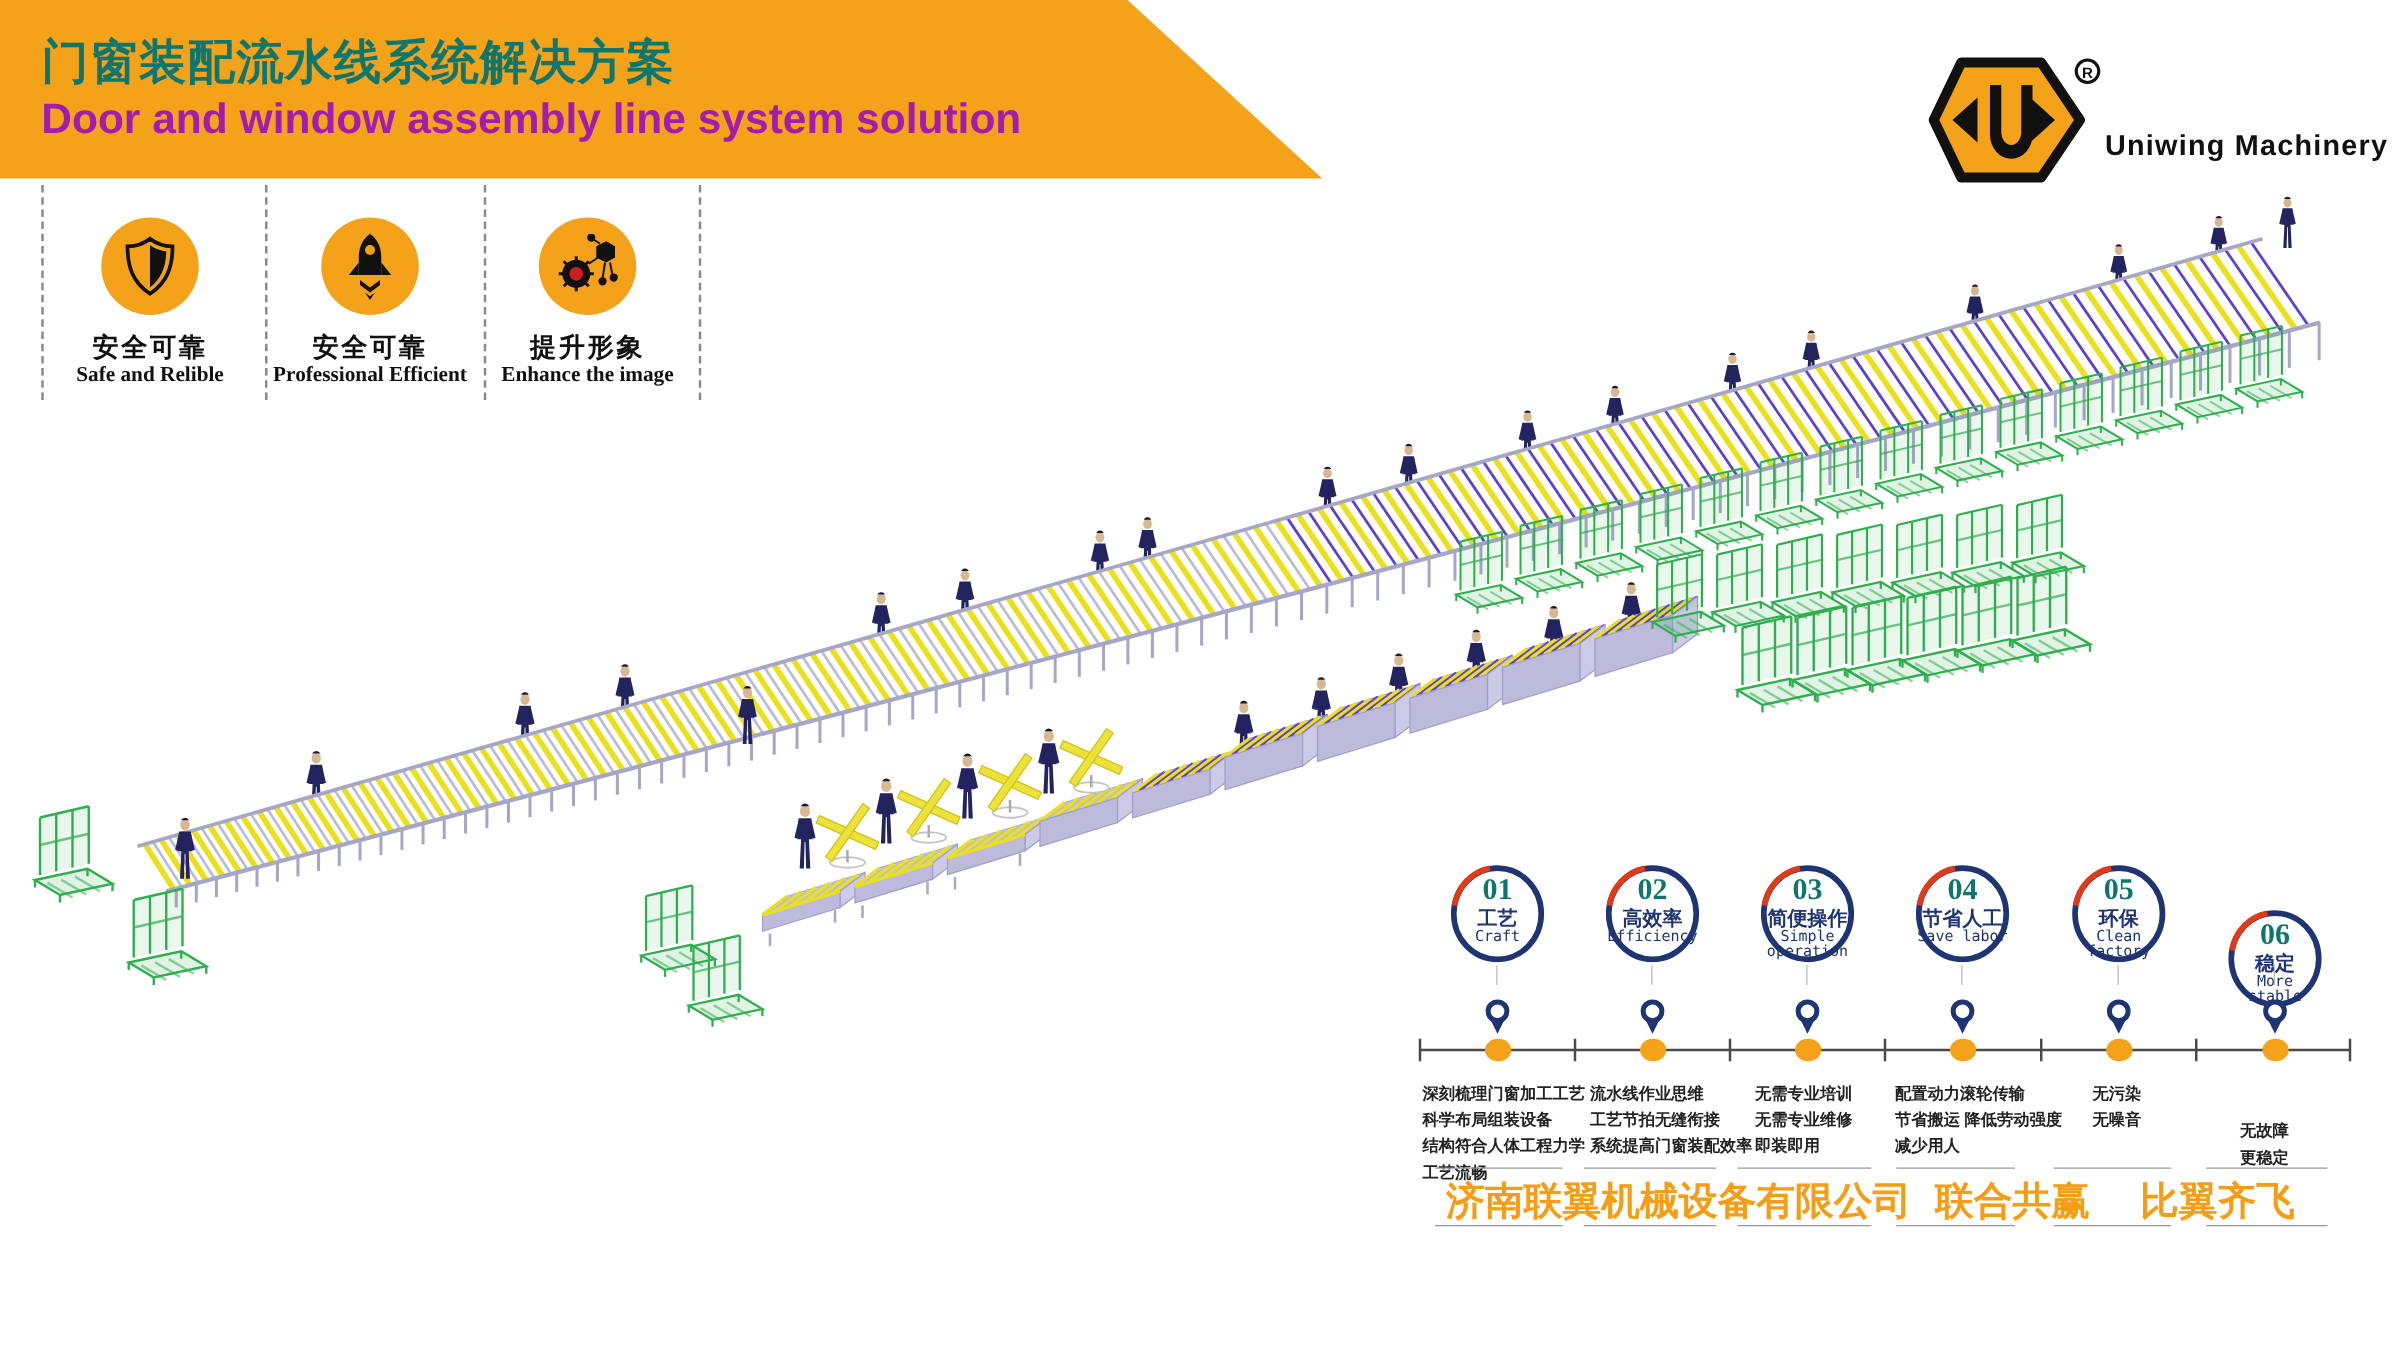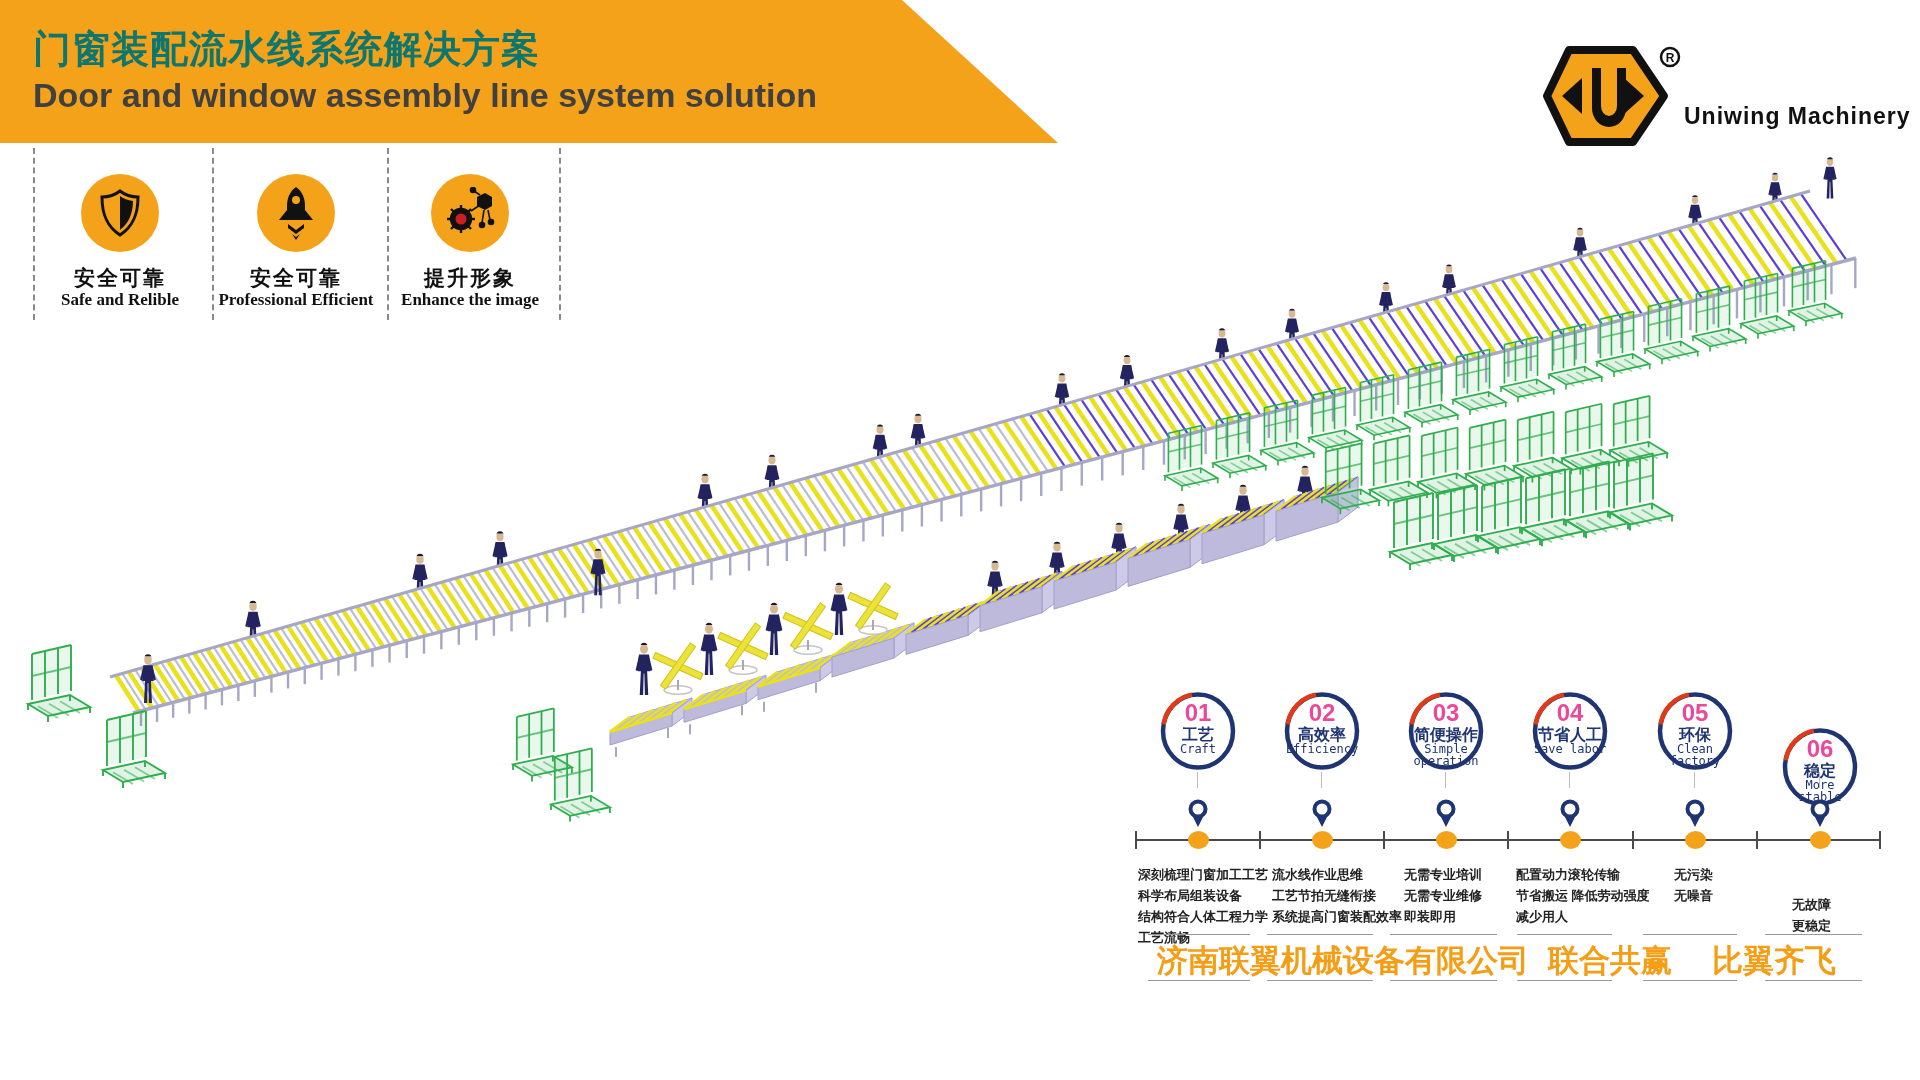--- a/index.html
+++ b/index.html
@@ -5,40 +5,40 @@
   * { margin:0; padding:0; box-sizing:border-box; }
   html,body { width:1920px; height:1080px; background:#fff; overflow:hidden;
     font-family:"Liberation Sans", sans-serif; }
   .abs { position:absolute; }
   #stage { position:relative; width:1920px; height:1080px; background:#fff; }
 
   
   #banner { left:0; top:0; width:1060px; height:143px; background:#F5A21B;
     clip-path:polygon(0 0, 902px 0, 1058px 143px, 0 143px); }
   #banner-zh { left:33px; top:24px; font-size:38px; font-weight:bold; color:#0f766e; letter-spacing:1px; }
-  #banner-en { left:33px; top:76px; font-size:34px; font-weight:bold; color:#404040; letter-spacing:0px; }
+  #banner-en { left:33px; top:76px; font-size:34px; font-weight:bold; color:#a21caf; letter-spacing:0px; }
 
   
   #logo-text-zh { left:1682px; top:52px; font-size:47px; font-weight:bold; color:#111; letter-spacing:7px; }
   #logo-text-en { left:1684px; top:103px; font-size:23px; font-weight:bold; color:#111; letter-spacing:1px; }
 
   
   .feat { top:150px; width:176px; height:170px; text-align:center; }
   .feat .circle { position:absolute; left:50%; top:24px; transform:translateX(-50%);
     width:78px; height:78px; border-radius:50%; background:#F5A21B; }
   .feat .zh { position:absolute; top:114px; width:100%; font-size:21px; font-weight:bold;
     font-family:"Liberation Serif", serif; color:#111; letter-spacing:2px;}
   .feat .en { position:absolute; top:140px; width:100%; font-size:17px; font-weight:bold;
     font-family:"Liberation Serif", serif; color:#111; }
   .vdash { top:148px; width:0; height:172px; border-left:2px dashed #8a8a8a; }
 
   
   .tl-item { width:130px; }
   .tl-num { position:absolute; width:100%; text-align:center; top:7px; font-size:24px; font-weight:bold;
-    font-family:Liberation Sans, sans-serif; color:#ec4899; }
+    font-family:Liberation Serif, serif; color:#0f766e; }
   .tl-zh { position:absolute; width:100%; text-align:center; top:33px; font-size:16px; font-weight:bold; color:#1F3472; }
   .tl-en { position:absolute; left:27px; width:76px; text-align:center; top:52px; font-size:12px; line-height:11.5px;
     font-family:"DejaVu Sans Mono", monospace; color:#1F3472; }
   .tl-conn { width:0; border-left:1.5px solid #bbb; height:16px; }
   #tl-line { background:#4a4a4a; height:2px; top:839px; }
   .tl-tick { width:2px; height:18px; top:831px; background:#4a4a4a; }
   .tl-dot { width:21px; height:18px; border-radius:50%; top:831px; background:#F5A21B; }
   .desc { font-size:13px; line-height:21px; font-weight:600; color:#222; white-space:nowrap; }
 
   

